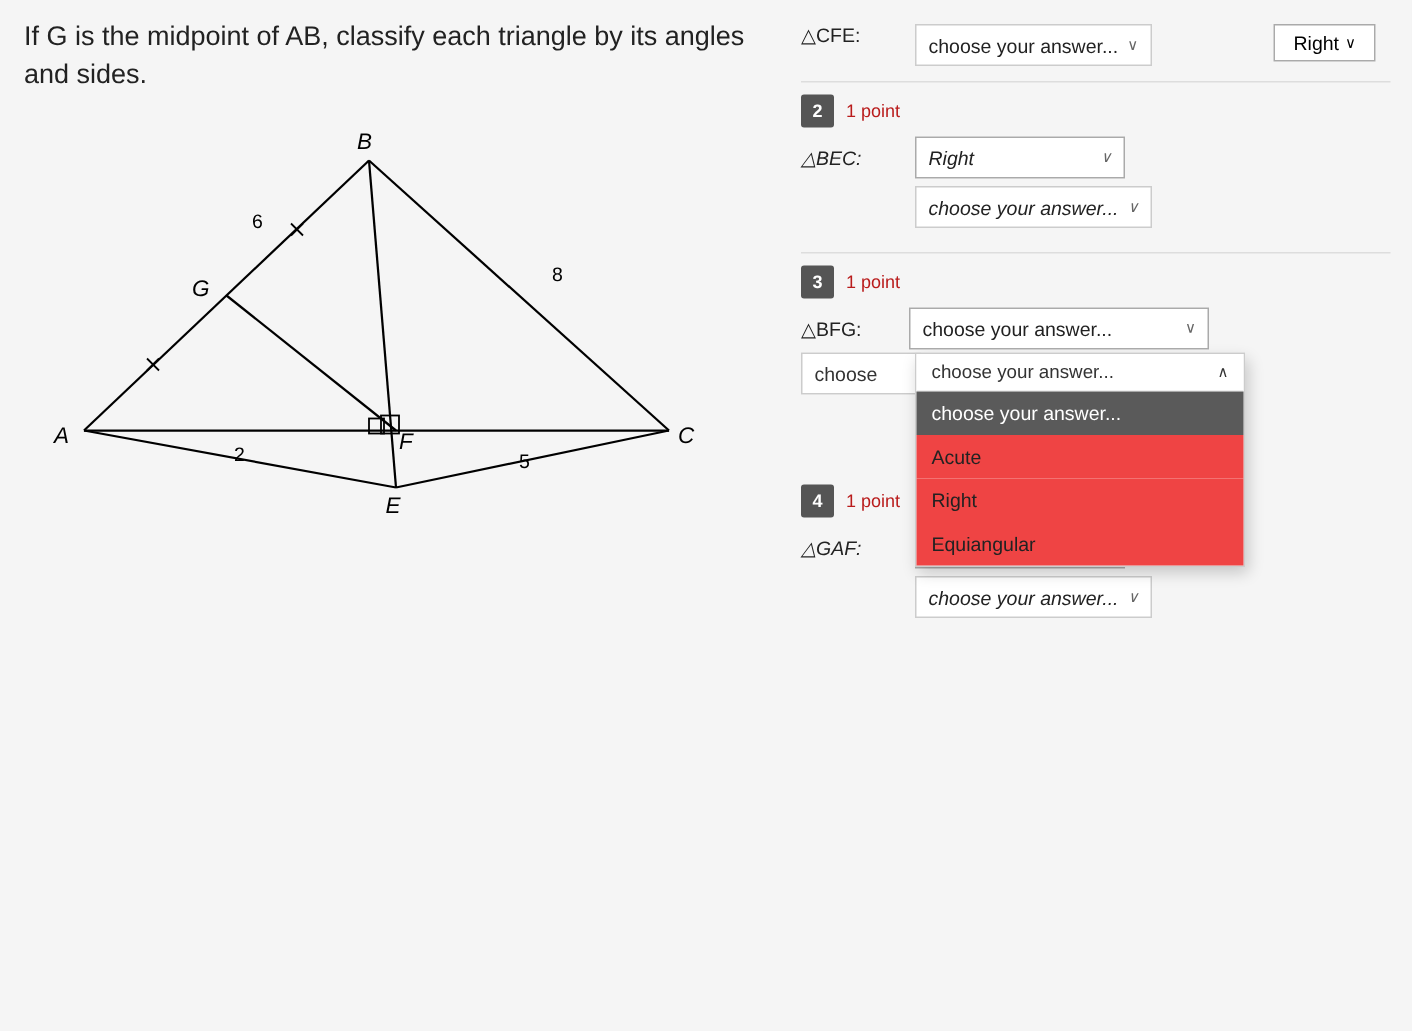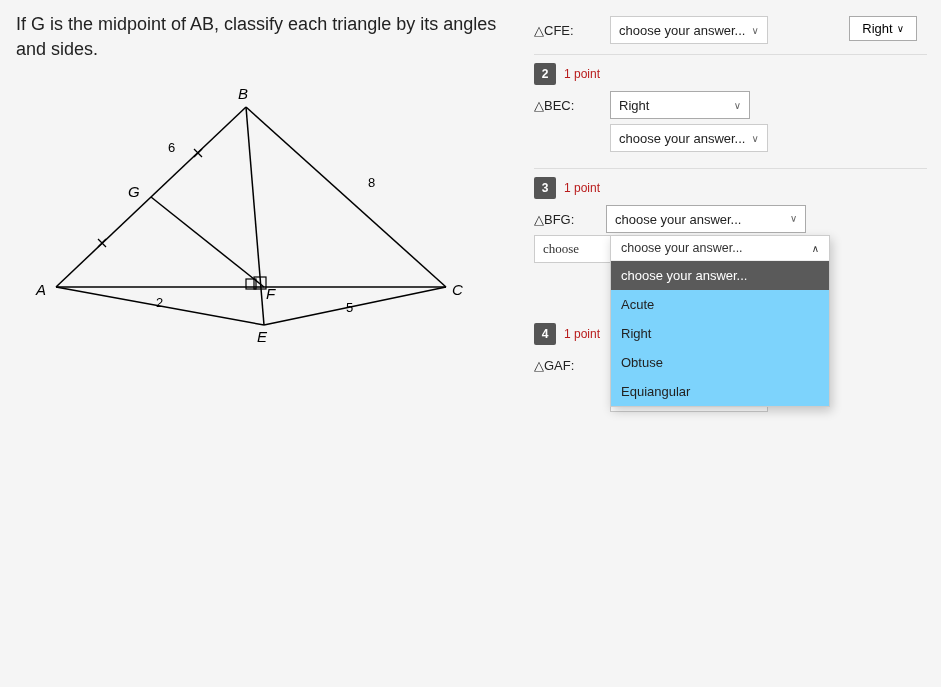--- a/index.html
+++ b/index.html
@@ -83,20 +83,21 @@
     .question-points {
       font-size: 12px;
       color: #b91c1c;
     }
 
     .answer-row {
       display: flex;
       align-items: center;
       gap: 6px;
       margin-bottom: 5px;
+      font-style: italic;
     }
 
     .triangle-label {
       font-size: 13px;
       color: #222;
       min-width: 70px;
     }
 
     .answer-box {
       display: flex;
@@ -163,39 +164,38 @@
 
     .dropdown-header-item .chevron-up {
       font-size: 10px;
     }
 
     .dropdown-item {
       padding: 7px 10px;
       font-size: 13px;
       color: #222;
       cursor: pointer;
-      background: #7dd3fc;
+      background: #ef4444;
     }
 
     .dropdown-item.selected {
       background: #5a5a5a;
       color: white;
     }
 
     .choose-label {
       font-size: 13px;
       color: #333;
       border: 1px solid #ccc;
       background: white;
       padding: 5px 8px;
       height: 28px;
       display: flex;
       align-items: center;
       min-width: 80px;
-      font-family: Liberation Serif, serif;
     }
 
     .right-corner-box {
       position: absolute;
       top: 6px;
       right: 10px;
       border: 1px solid #aaa;
       background: white;
       padding: 4px 12px;
       font-size: 13px;
@@ -222,21 +222,21 @@
 
     .q1-title-row {
       display: flex;
       align-items: center;
       justify-content: space-between;
       margin-bottom: 6px;
     }
 
     .q1-triangle-row {
       display: flex;
-      align-items: center;
+      align-items: flex-start;
       gap: 6px;
       margin-bottom: 4px;
     }
 
   </style>
 </head>
 <body>
 
 <div class="main-container">
 
@@ -365,23 +365,20 @@
             <div class="dropdown-item selected">
               <span>choose your answer...</span>
             </div>
             <div class="dropdown-item">
               <span>Acute</span>
             </div>
             <div class="dropdown-item">
               <span>Right</span>
             </div>
             <div class="dropdown-item">
-              <span>Obtuse</span>
-            </div>
-            <div class="dropdown-item">
               <span>Equiangular</span>
             </div>
           </div>
         </div>
       </div>
     </div>
 
     <div class="question-block" style="margin-top: 60px;">
       <div class="question-header">
         <div class="question-number">4</div>

